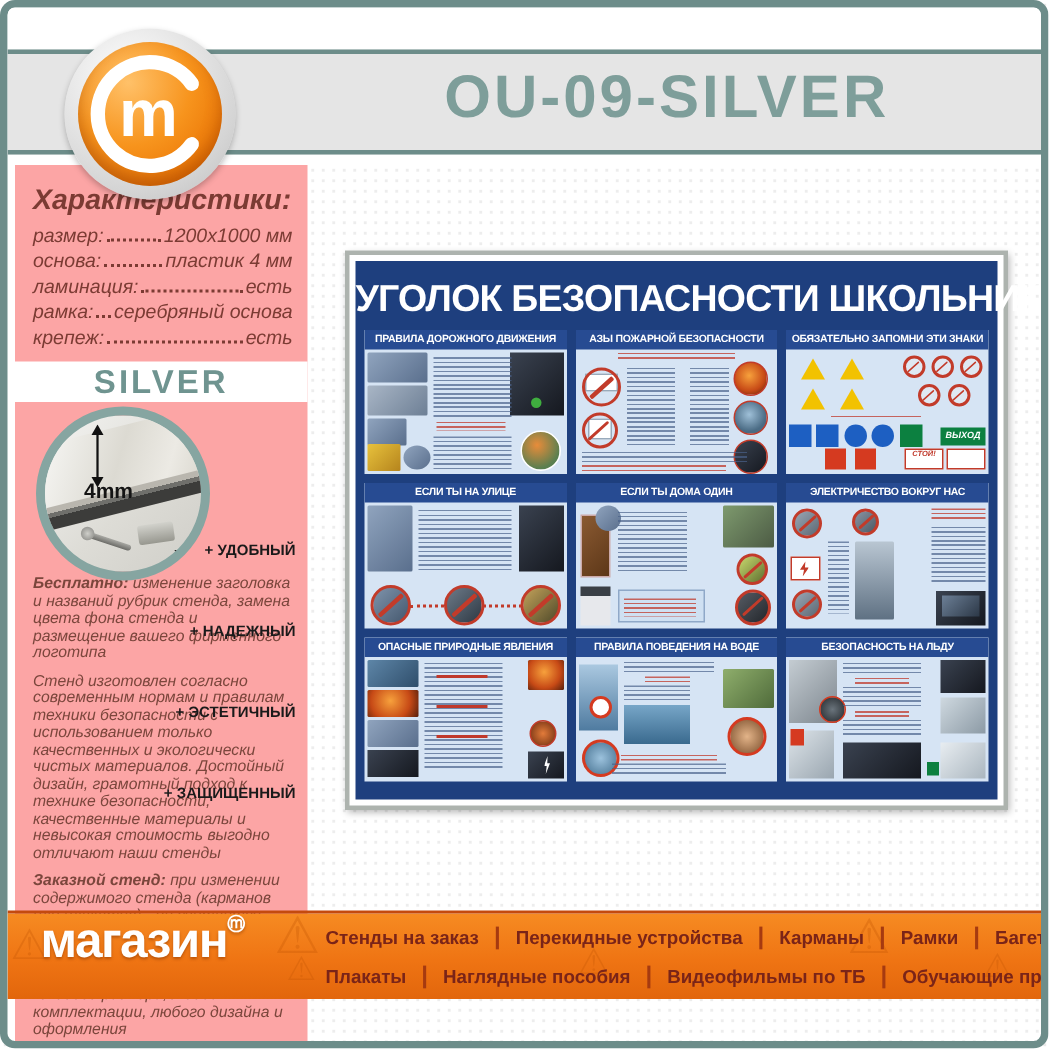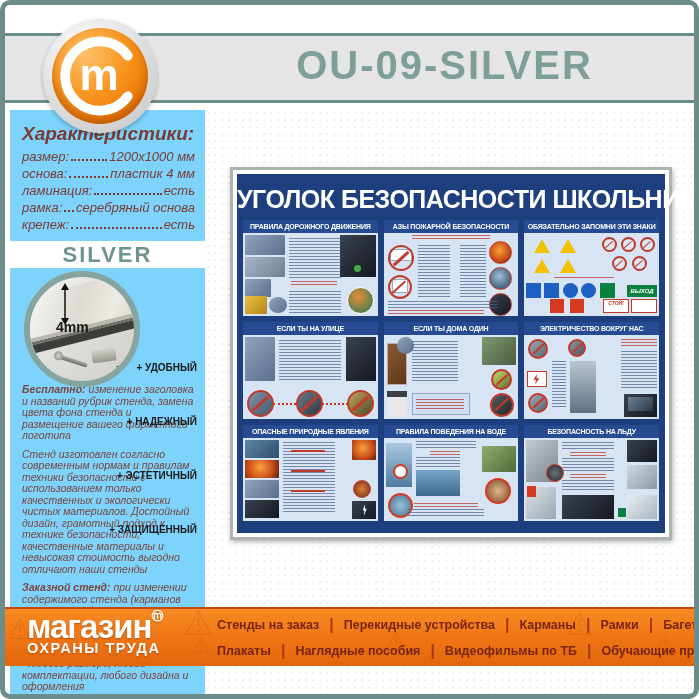--- a/index.html
+++ b/index.html
@@ -19,21 +19,21 @@
   .top-strip{position:absolute;left:0;right:0;top:0;height:28px;background:#fff;}
   .logo{position:absolute;left:38px;top:14px;width:114px;height:114px;border-radius:50%;
         background:radial-gradient(circle at 38% 30%,#ffffff,#d4d4d4 70%,#bcbcbc);
         box-shadow:0 2px 4px rgba(0,0,0,.25);z-index:5;}
   .logo-orange{position:absolute;left:9px;top:9px;width:96px;height:96px;border-radius:50%;
         background:radial-gradient(circle at 35% 28%,#ffc169,#f7941d 45%,#e86f00 85%,#c85e00);
         box-shadow:inset 0 -6px 10px rgba(120,40,0,.35);}
   .logo svg{position:absolute;left:9px;top:9px;width:96px;height:96px;}
 
   
-  .sidebar{position:absolute;left:5px;top:105px;width:195px;bottom:0;background:#7dd3fc;z-index:2;}
+  .sidebar{position:absolute;left:5px;top:105px;width:195px;bottom:0;background:#fca5a5;z-index:2;}
   .char-title{margin:13px 0 3px 12px;font-size:19px;font-weight:bold;font-style:italic;color:#7b3b33;}
   .specs{margin:0 10px 0 12px;}
   .spec{display:flex;align-items:baseline;font-size:13px;font-style:italic;color:#7b3b33;line-height:17px;}
   .spec .fill{flex:1;border-bottom:2px dotted #7b3b33;margin:0 2px 3px 2px;min-width:8px;}
   .silver-band{margin-top:8px;height:27px;background:#fff;text-align:center;
                font-size:22px;font-weight:bold;letter-spacing:2px;color:#6f9490;line-height:27px;}
   .figure{position:relative;height:112px;}
   .fig-circle{position:absolute;left:14px;top:3px;width:104px;height:104px;border-radius:50%;
               border:6px solid #86a5a1;background:linear-gradient(135deg,#f4f4f2,#dddcd6 55%,#cfcec8);
               overflow:hidden;}
@@ -363,21 +363,20 @@
 
   <div class="footer">
     <span class="hz" style="left:2px;top:4px">⚠</span>
     <span class="hz" style="left:178px;top:-6px;font-size:34px">⚠</span>
     <span class="hz" style="left:186px;top:24px;font-size:22px">⚠</span>
     <span class="hz" style="left:380px;top:18px;font-size:24px">⚠</span>
     <span class="hz" style="left:560px;top:-4px;font-size:32px">⚠</span>
     <span class="hz" style="left:650px;top:22px;font-size:22px">⚠</span>
     <div class="f-logo">
       <div class="l1"><span>магазин</span><sup>ⓜ</sup></div>
-      <div class="l2">ОХРАНЫ ТРУДА</div>
     </div>
     <div class="nav nav-r1">
       <a href="#">Стенды на заказ</a>
         <span class="sep">|</span>
       <a href="#">Перекидные устройства</a>
         <span class="sep">|</span>
       <a href="#">Карманы</a>
         <span class="sep">|</span>
       <a href="#">Рамки</a>
         <span class="sep">|</span>

